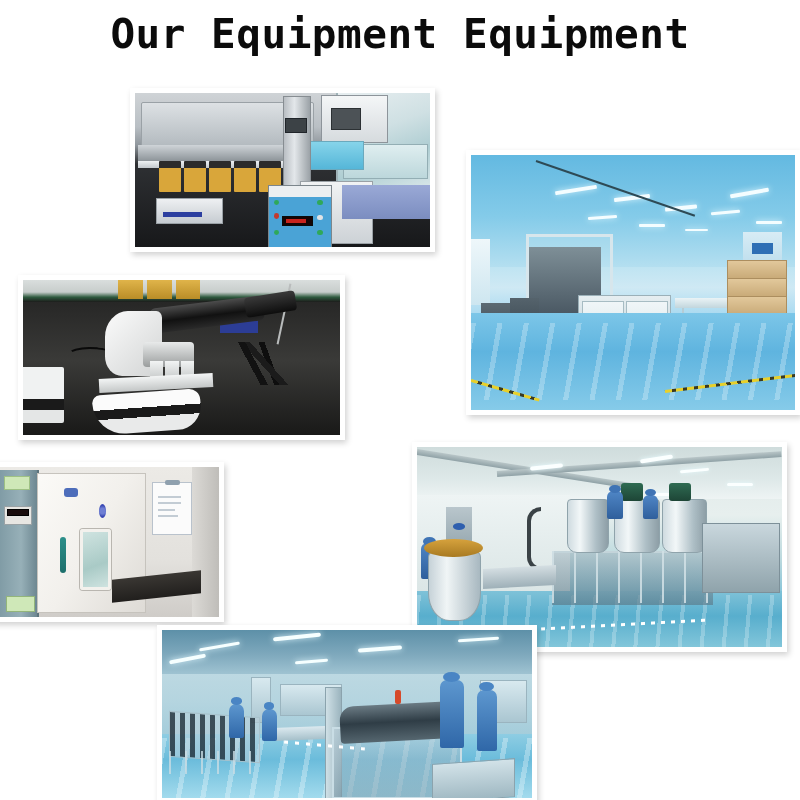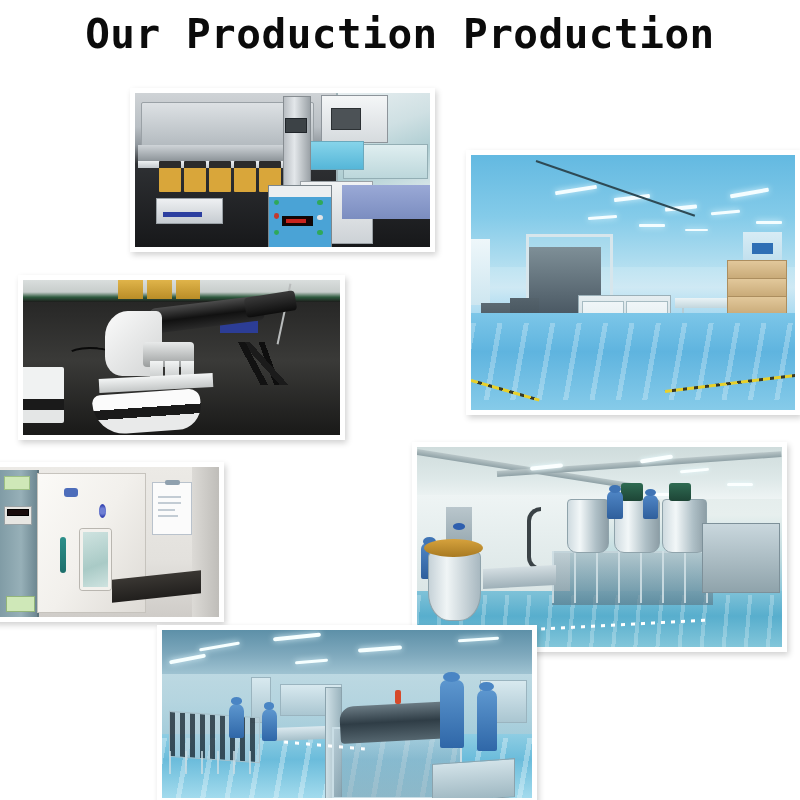--- a/index.html
+++ b/index.html
@@ -526,21 +526,21 @@
     border:1px solid #9ab4bf;
   }
   .p6-signal {
     position:absolute; left:63%; top:36%; width:1.6%; height:8%;
     background:#d64a2a; border-radius:2px;
   }
 </style>
 </head>
 <body>
 
-<div id="page-title">Our Production Production</div>
+<div id="page-title">Our Equipment Equipment</div>
 
 <div class="photo" id="photo-lab-testing">
   <div class="img">
     <div class="p1-bg"></div>
     <div class="p1-glasswall"></div>
     <div class="p1-rack"></div>
     <div class="p1-rack2"></div>
     <div class="p1-shelf"></div>
     <div class="p1-vials">
       <div class="p1-vial"></div>

